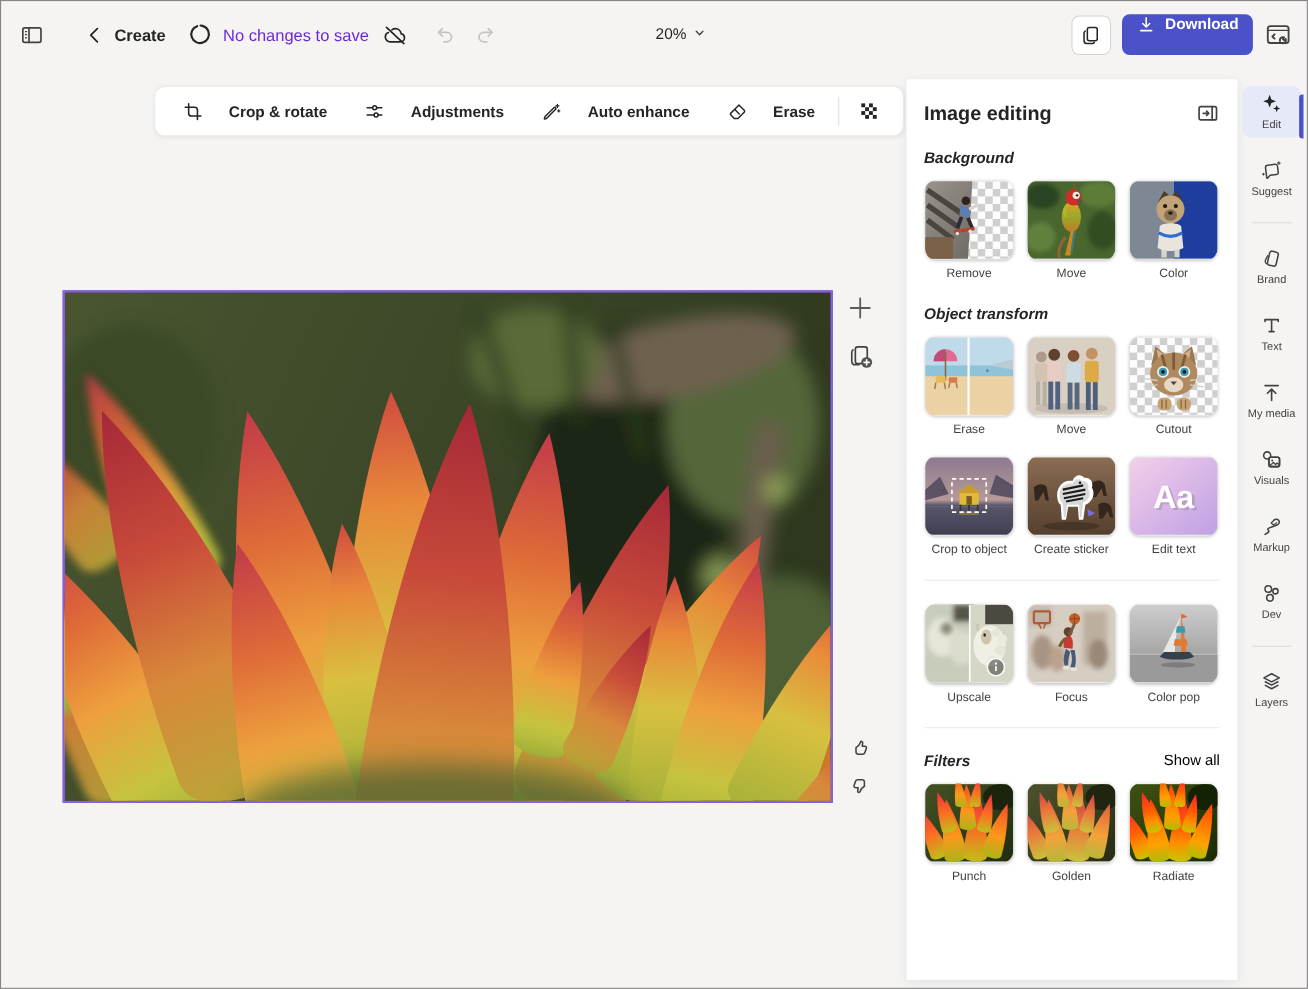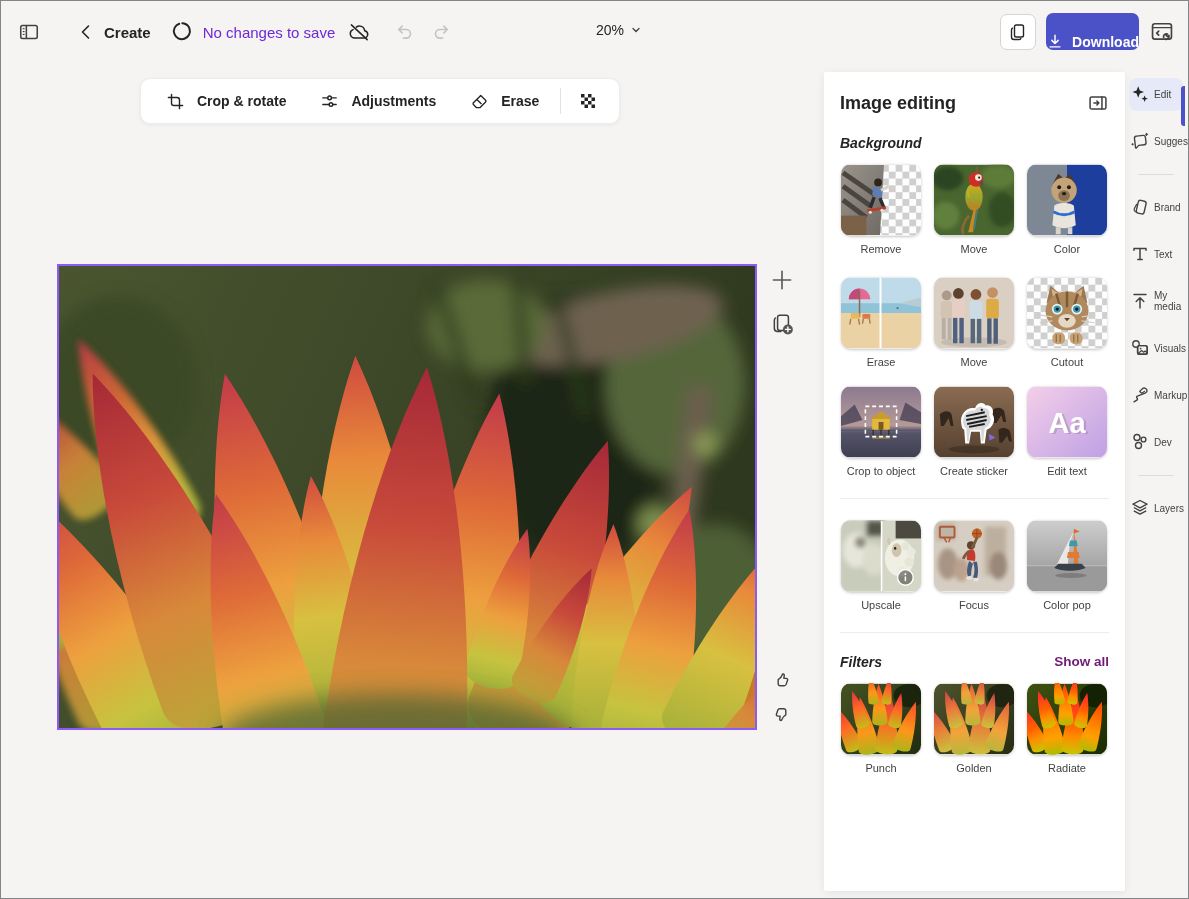--- a/index.html
+++ b/index.html
@@ -18,30 +18,30 @@
   .tb-main{position:absolute;left:76px;top:16px;height:32px;display:flex;align-items:center;justify-content:flex-end;}
   .tb-back{width:20px;height:20px;margin-right:8px;}
   .tb-create{font-size:15px;font-weight:700;margin-right:18px;}
   .tb-logo{width:26px;height:26px;margin-right:8px;}
   .tb-status{font-size:15px;color:#6d28d9;margin-right:12px;}
   .tb-cloudoff{width:24px;height:24px;margin-right:22px;}
   .tb-undo,.tb-redo{width:22px;height:22px;margin-right:16px;}
   .tb-zoom{position:absolute;left:596px;top:22px;display:flex;align-items:center;gap:6px;font-size:14px;}
   .tb-right{position:absolute;right:14px;top:13px;display:flex;align-items:center;gap:10px;}
   .copy-btn{width:34px;height:34px;background:#fff;border:1px solid #d4d4d2;border-radius:7px;display:flex;align-items:center;justify-content:center;}
-  .download-btn{height:37px;padding:0 0;border-radius:7px;background:#4b51c6;color:#fff;display:flex;align-items:flex-end;gap:8px;font-size:14px;font-weight:700;}
+  .download-btn{height:37px;padding:0 13px;border-radius:7px;background:#4b51c6;color:#fff;display:flex;align-items:flex-start;gap:8px;font-size:14px;font-weight:700;}
   .devtools-btn{width:26px;height:26px;}
 
   
   .edit-toolbar{
     position:absolute;left:140px;top:78px;height:46px;background:#fff;
     border:1px solid #ececea;border-radius:10px;display:flex;align-items:center;
     padding:0 8px;box-shadow:0 1px 4px rgba(0,0,0,.06);box-sizing:border-box;
   }
-  .et-item{display:flex;align-items:center;gap:12px;padding:0 17px;font-size:14px;font-weight:700;height:100%;cursor:default;}
+  .et-item{display:flex;align-items:center;gap:23px;padding:0 17px;font-size:14px;font-weight:700;height:100%;cursor:default;}
   .et-sep{width:1px;height:26px;background:#e1e1df;margin:0 4px;}
   .et-checker{padding:0 13px;height:100%;display:flex;align-items:center;}
 
   
   .canvas{position:absolute;left:57px;top:264px;width:700px;height:466px;border:2px solid #8a5cf5;box-sizing:border-box;background:#3c4828;}
   .canvas svg{width:100%;height:100%;display:block;}
   .float-icon{position:absolute;width:26px;height:26px;}
   .fi-plus{left:769px;top:267px;}
   .fi-dup{left:770px;top:311px;}
   .fi-up{left:770px;top:669px;width:24px;height:24px;}
@@ -53,30 +53,30 @@
     border-radius:2px;box-shadow:0 2px 10px rgba(0,0,0,.07);box-sizing:border-box;
     padding:20px 16px 0 16px;overflow:hidden;
   }
   .panel-header{display:flex;justify-content:space-between;align-items:center;}
   .panel-title{font-size:18px;font-weight:700;}
   .panel-collapse{width:22px;height:22px;}
   .sec{margin-top:21px;}
   .sec-divider{height:1px;background:#ececea;margin:20px 0 0 0;}
   .sec-head{display:flex;justify-content:space-between;align-items:center;margin-bottom:13px;}
   .sec-title{font-size:14px;font-weight:700;font-style:italic;}
-  .sec-action{font-size:13.5px;color:#701a75;cursor:pointer;font-weight:bold;}
+  .sec-action{font-size:13.5px;color:#000000;cursor:pointer;}
   .grid{display:flex;flex-wrap:wrap;gap:18px 11px;}
   .card{width:82px;display:flex;flex-direction:column;align-items:center;cursor:pointer;}
   .thumb{width:80px;height:72px;border-radius:10px;overflow:hidden;box-shadow:0 1px 3px rgba(0,0,0,.22);background:#eee;}
   .thumb svg{width:100%;height:100%;display:block;}
   .card-label{margin-top:7px;font-size:11px;color:#424242;text-align:center;line-height:1.15;white-space:nowrap;}
 
   
   .sidebar{position:absolute;right:2px;top:78px;width:62px;display:flex;flex-direction:column;align-items:center;}
-  .sb-item{width:54px;display:flex;flex-direction:row;align-items:center;gap:3px;margin-bottom:14px;padding:5px 0 6px 0;border-radius:8px;cursor:pointer;}
+  .sb-item{width:54px;display:flex;flex-direction:column;align-items:center;gap:3px;margin-bottom:14px;padding:5px 0 6px 0;border-radius:8px;cursor:pointer;}
   .sb-item.active{background:#e6e9f8;}
   .sb-item .icon svg{width:22px;height:22px;}
   .sb-label{font-size:10px;color:#424242;}
   .sb-div{width:36px;height:1px;background:#dcdcda;margin:2px 0 16px 0;}
   .sb-indicator{position:absolute;right:-2px;top:8px;width:4px;height:40px;background:#4b51c6;border-radius:3px 0 0 3px;}
 </style>
 </head>
 <body>
 
 <div class="frame"></div>
@@ -176,20 +176,30 @@
           <svg width="19" height="19" viewBox="0 0 20 20" fill="none" stroke="#242424" stroke-width="1.5" stroke-linecap="round">
             <path d="M3 6.2 H8"></path>
             <path d="M12.2 6.2 H17"></path>
             <circle cx="10.1" cy="6.2" r="1.9"></circle>
             <path d="M3 13.2 H9.4"></path>
             <path d="M13.6 13.2 H17"></path>
             <circle cx="11.5" cy="13.2" r="1.9"></circle>
           </svg>
         </span>
         <span>Adjustments</span>
+      </div>
+      <div class="et-item">
+        <span class="icon">
+          <svg width="19" height="19" viewBox="0 0 20 20" fill="none" stroke="#242424" stroke-width="1.4" stroke-linecap="round" stroke-linejoin="round">
+            <path d="M12.2 6.2 L3.5 14.9 L3 17 L5.1 16.5 L13.8 7.8 C14.2 7.4 14.2 6.6 13.8 6.2 C13.4 5.8 12.6 5.8 12.2 6.2 Z"></path>
+            <path d="M15.5 3 V6 M14 4.5 H17" stroke-width="1.2"></path>
+            <path d="M16.8 8.3 V10.3 M15.8 9.3 H17.8" stroke-width="1.1"></path>
+          </svg>
+        </span>
+        <span>Auto enhance</span>
       </div>
       <div class="et-item">
         <span class="icon">
           <svg width="19" height="19" viewBox="0 0 20 20" fill="none" stroke="#242424" stroke-width="1.4" stroke-linejoin="round">
             <path d="M11.3 3.6 L16.4 8.7 C16.9 9.2 16.9 10 16.4 10.5 L10.4 16.5 H6.9 L3.6 13.2 C3.1 12.7 3.1 11.9 3.6 11.4 L9.5 5.5 Z"></path>
             <path d="M7.2 7.8 L12.1 12.7"></path>
           </svg>
         </span>
         <span>Erase</span>
       </div>
@@ -414,20 +424,23 @@
                 <path d="M28 42 C30 38 46 38 48 42 L50 62 C42 66 34 66 26 62 Z" fill="#e9e5dc"></path>
                 <path d="M27 48 C34 52 42 52 49 48" stroke="#2f6fd0" stroke-width="3" fill="none"></path>
                 <path d="M32 64 L32 71 M44 64 L44 71" stroke="#d8d4ca" stroke-width="5"></path>
               </svg>
             </div>
             <div class="card-label">Color</div>
           </div>
         </div>
       </div>
       <div class="sec">
+        <div class="sec-head">
+          <span class="sec-title">Object transform</span>
+        </div>
         <div class="grid">
           <div class="card">
             <div class="thumb">
               <svg viewBox="0 0 82 72">
                 <rect width="82" height="40" fill="#bfdbe9"></rect>
                 <rect y="26" width="82" height="12" fill="#8ec3d8"></rect>
                 <rect y="36" width="82" height="36" fill="#ead2a4"></rect>
                 <path d="M60 26 L82 20 V30 Z" fill="#b9ccd4"></path>
                 <rect x="39.5" width="2" height="72" fill="#ffffff"></rect>
                 <path d="M8 22 A11 11 0 0 1 30 22 Z" fill="#e26a95"></path>

